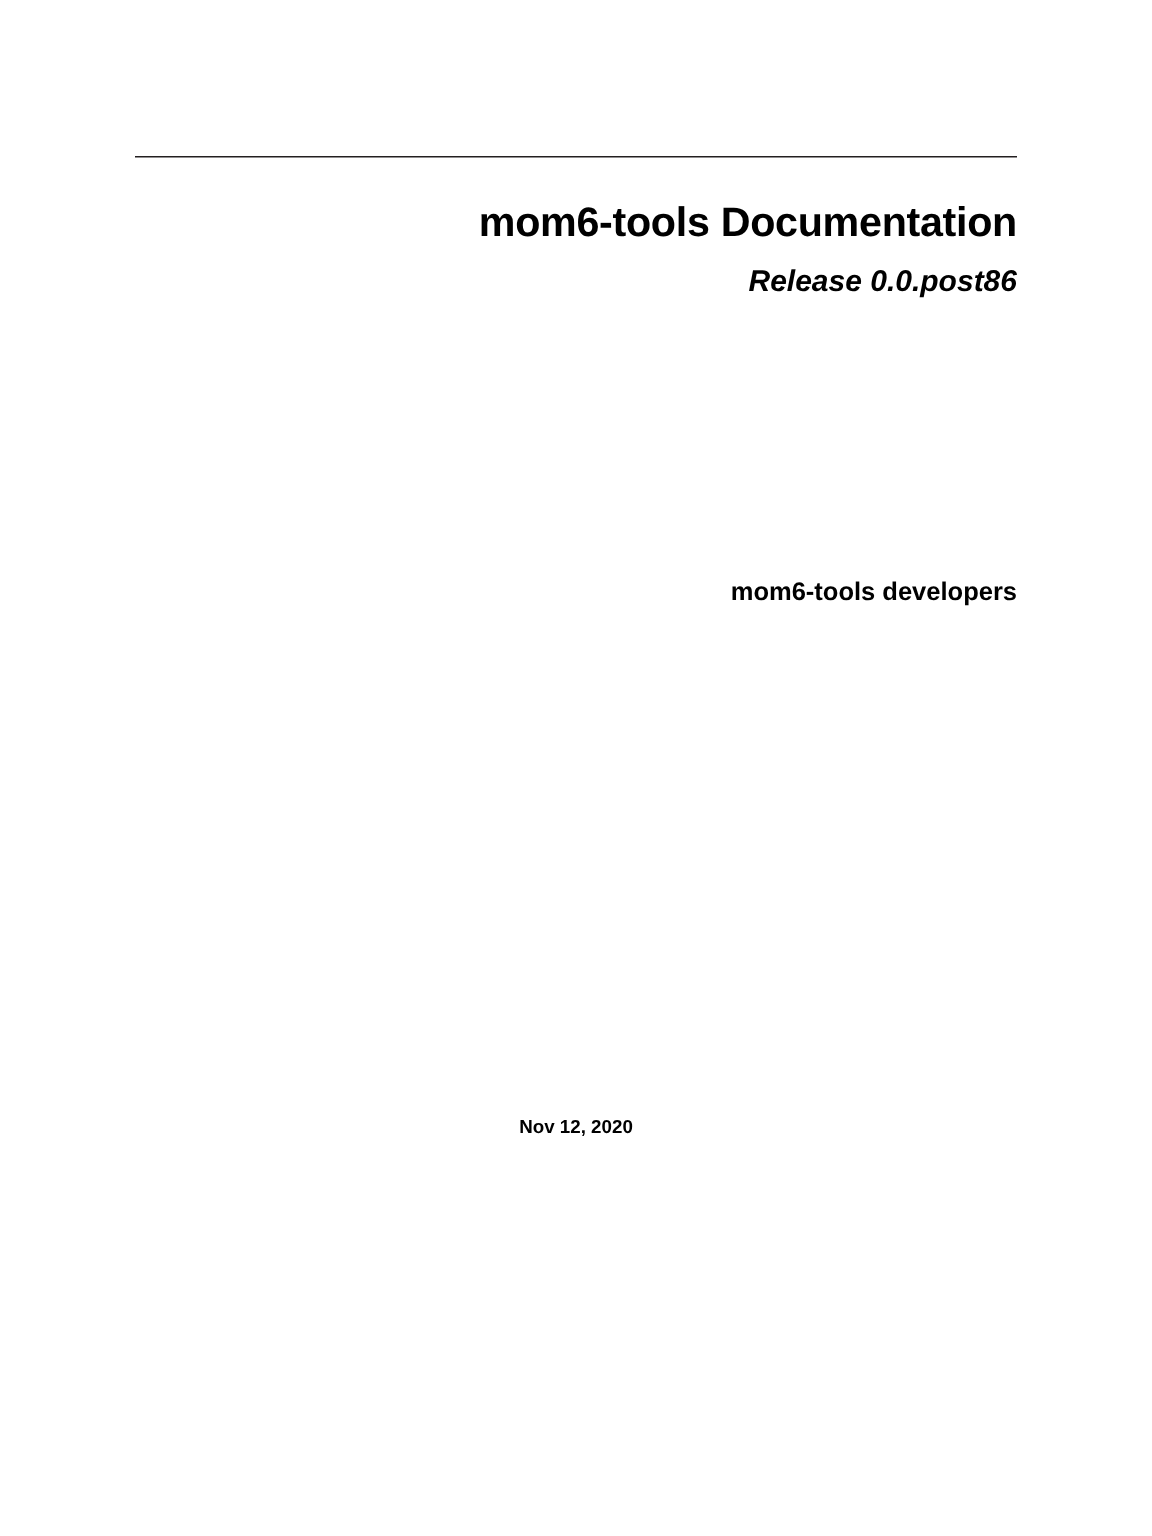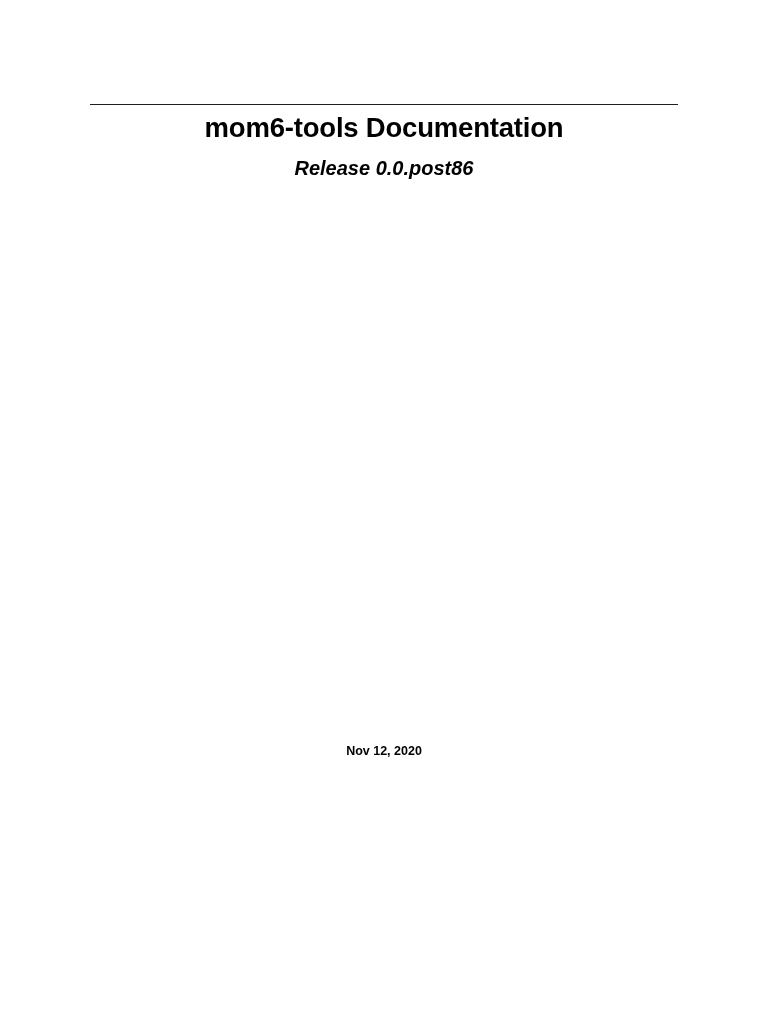--- a/index.html
+++ b/index.html
@@ -27,23 +27,23 @@
     left: 90px;
     top: 104px;
     width: 588px;
     height: 0;
     border-top: 1.2px solid #231f20;
   }
 
   .title-block {
     position: absolute;
     left: 90px;
-    top: 112px;
+    top: 132px;
     width: 588px;
-    text-align: center;
+    text-align: right;
   }
 
   .doc-title {
     font-size: 27.5px;
     font-weight: bold;
     letter-spacing: -0.2px;
     line-height: 1.15;
     margin: 0;
   }
 
@@ -81,16 +81,17 @@
 
 <div class="page">
 
   <div class="title-rule"></div>
 
   <div class="title-block">
     <h1 class="doc-title">mom6-tools Documentation</h1>
     <p class="doc-release">Release 0.0.post86</p>
   </div>
 
+  <div class="authors">mom6-tools developers</div>
 
   <div class="date">Nov 12, 2020</div>
 
 </div>
 
 </body></html>

